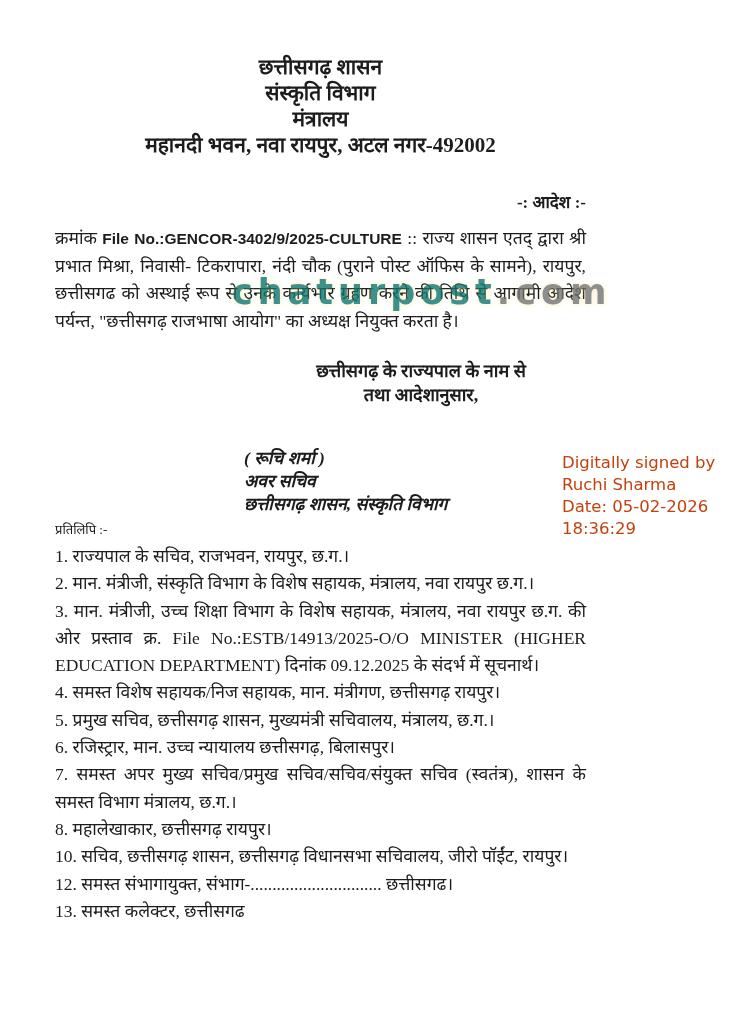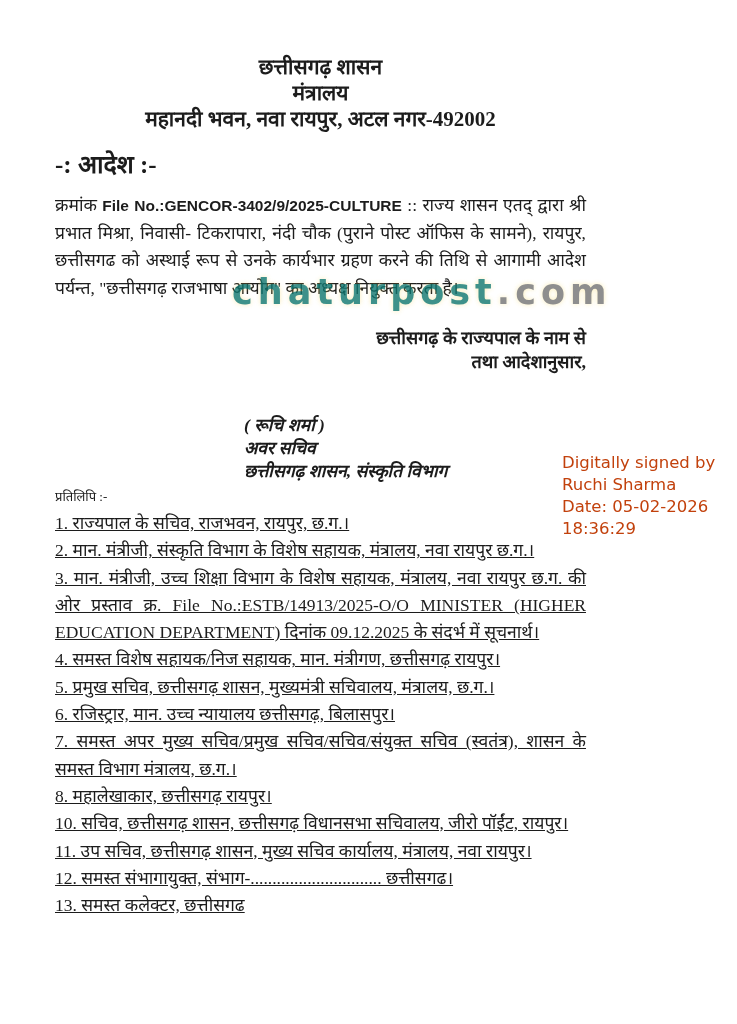--- a/index.html
+++ b/index.html
@@ -21,24 +21,24 @@
     padding: 54px 38px 0 55px;
   }
   
   .doc-header {
     text-align: center;
     font-weight: bold;
     font-size: 21px;
     line-height: 26px;
   }
   .order-title {
-    text-align: left;
+    text-align: right;
     font-weight: bold;
-    font-size: 25px;
-    margin-top: 14px;
+    font-size: 17px;
+    margin-top: 32px;
   }
   
   .date-line {
     text-align: right;
     font-size: 17px;
     margin-top: 16px;
   }
   
   .order-para {
     margin-top: 12px;
@@ -48,21 +48,21 @@
   }
   .latin-bold {
     font-family: "Liberation Sans", sans-serif;
     font-weight: bold;
     font-size: 15.5px;
   }
   
   .authority-block {
     width: 330px;
     margin: 24px 0 0 auto;
-    text-align: right;
+    text-align: center;
     font-weight: bold;
     font-size: 18px;
     line-height: 24px;
   }
   
   .signature-block {
     width: 300px;
     margin: 40px 42px 0 auto;
     text-align: left;
     font-weight: bold;
@@ -104,30 +104,30 @@
   }
   .copy-label {
     font-size: 13px;
     line-height: 27px;
   }
   .copy-list p {
     margin: 0;
     font-size: 17.5px;
     line-height: 27.3px;
     text-align: justify;
-    text-decoration: underline;
   }
 </style>
 </head>
 <body>
 
 <div class="page">
 
   <div class="doc-header">
     <div>छत्तीसगढ़ शासन</div>
+    <div>संस्कृति विभाग</div>
     <div>मंत्रालय</div>
     <div>महानदी भवन, नवा रायपुर, अटल नगर-492002</div>
   </div>
   <div class="order-title">-: आदेश :-</div>
 
 
   <p class="order-para"><span>क्रमांक </span><span class="latin-bold">File No.:GENCOR-3402/9/2025-CULTURE</span><span> :: </span><span>राज्य शासन एतद् द्वारा श्री प्रभात मिश्रा, निवासी- टिकरापारा, नंदी चौक (पुराने पोस्ट ऑफिस के सामने), रायपुर, छत्तीसगढ को अस्थाई रूप से उनके कार्यभार ग्रहण करने की तिथि से आगामी आदेश पर्यन्त, "छत्तीसगढ़ राजभाषा आयोग" का अध्यक्ष नियुक्त करता है।</span></p>
 
   <div class="watermark"><span style="color: #0f766e;">chaturpost</span><span style="color: #737373;">.com</span></div>
 
@@ -154,19 +154,18 @@
   <div class="copy-list">
     <p>1. राज्यपाल के सचिव, राजभवन, रायपुर, छ.ग.।</p>
     <p>2. मान. मंत्रीजी, संस्कृति विभाग के विशेष सहायक, मंत्रालय, नवा रायपुर छ.ग.।</p>
     <p>3. मान. मंत्रीजी, उच्च शिक्षा विभाग के विशेष सहायक, मंत्रालय, नवा रायपुर छ.ग. की ओर प्रस्ताव क्र. File No.:ESTB/14913/2025-O/O MINISTER (HIGHER EDUCATION DEPARTMENT) दिनांक 09.12.2025 के संदर्भ में सूचनार्थ।</p>
     <p>4. समस्त विशेष सहायक/निज सहायक, मान. मंत्रीगण, छत्तीसगढ़ रायपुर।</p>
     <p>5. प्रमुख सचिव, छत्तीसगढ़ शासन, मुख्यमंत्री सचिवालय, मंत्रालय, छ.ग.।</p>
     <p>6. रजिस्ट्रार, मान. उच्च न्यायालय छत्तीसगढ़, बिलासपुर।</p>
     <p>7. समस्त अपर मुख्य सचिव/प्रमुख सचिव/सचिव/संयुक्त सचिव (स्वतंत्र), शासन के समस्त विभाग मंत्रालय, छ.ग.।</p>
     <p>8. महालेखाकार, छत्तीसगढ़ रायपुर।</p>
     <p>10. सचिव, छत्तीसगढ़ शासन, छत्तीसगढ़ विधानसभा सचिवालय, जीरो पॉईंट, रायपुर।</p>
-    <p>11. उप सचिव, छत्तीसगढ़ शासन, मुख्य सचिव कार्यालय, मंत्रालय, नवा रायपुर।</p>
     <p>12. समस्त संभागायुक्त, संभाग-.............................. छत्तीसगढ।</p>
     <p>13. समस्त कलेक्टर, छत्तीसगढ</p>
 
   </div>
 
 </div>
 
 </body></html>

